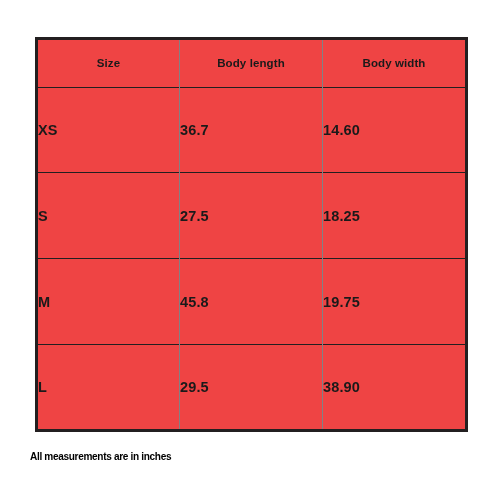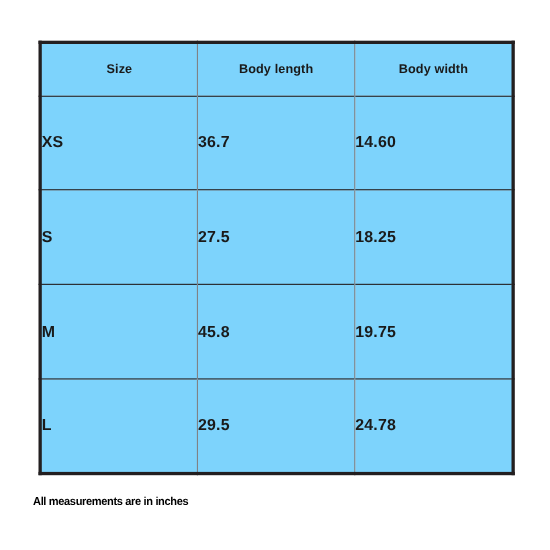--- a/index.html
+++ b/index.html
@@ -44,21 +44,21 @@
     height: 48.6px;
   }
 
   .size-table th,
   .size-table td {
     margin: 0;
     padding: 0;
     vertical-align: middle;
     color: #1a1a1a;
     font-weight: bold;
-    background: #7dd3fc;
+    background: #ef4444;
     box-sizing: border-box;
   }
 
   
   .size-table th.col-sep,
   .size-table td.col-sep {
     border-left: 1.5px solid #808285;
   }
 
   
@@ -121,20 +121,20 @@
         <td class="col-sep">18.25</td>
       </tr>
       <tr>
         <td>M</td>
         <td class="col-sep">45.8</td>
         <td class="col-sep">19.75</td>
       </tr>
       <tr>
         <td>L</td>
         <td class="col-sep">29.5</td>
-        <td class="col-sep">24.78</td>
+        <td class="col-sep">38.90</td>
       </tr>
     </tbody>
   </table>
 
   <div class="footnote">All measurements are in inches</div>
 
 </div>
 
 </body></html>

